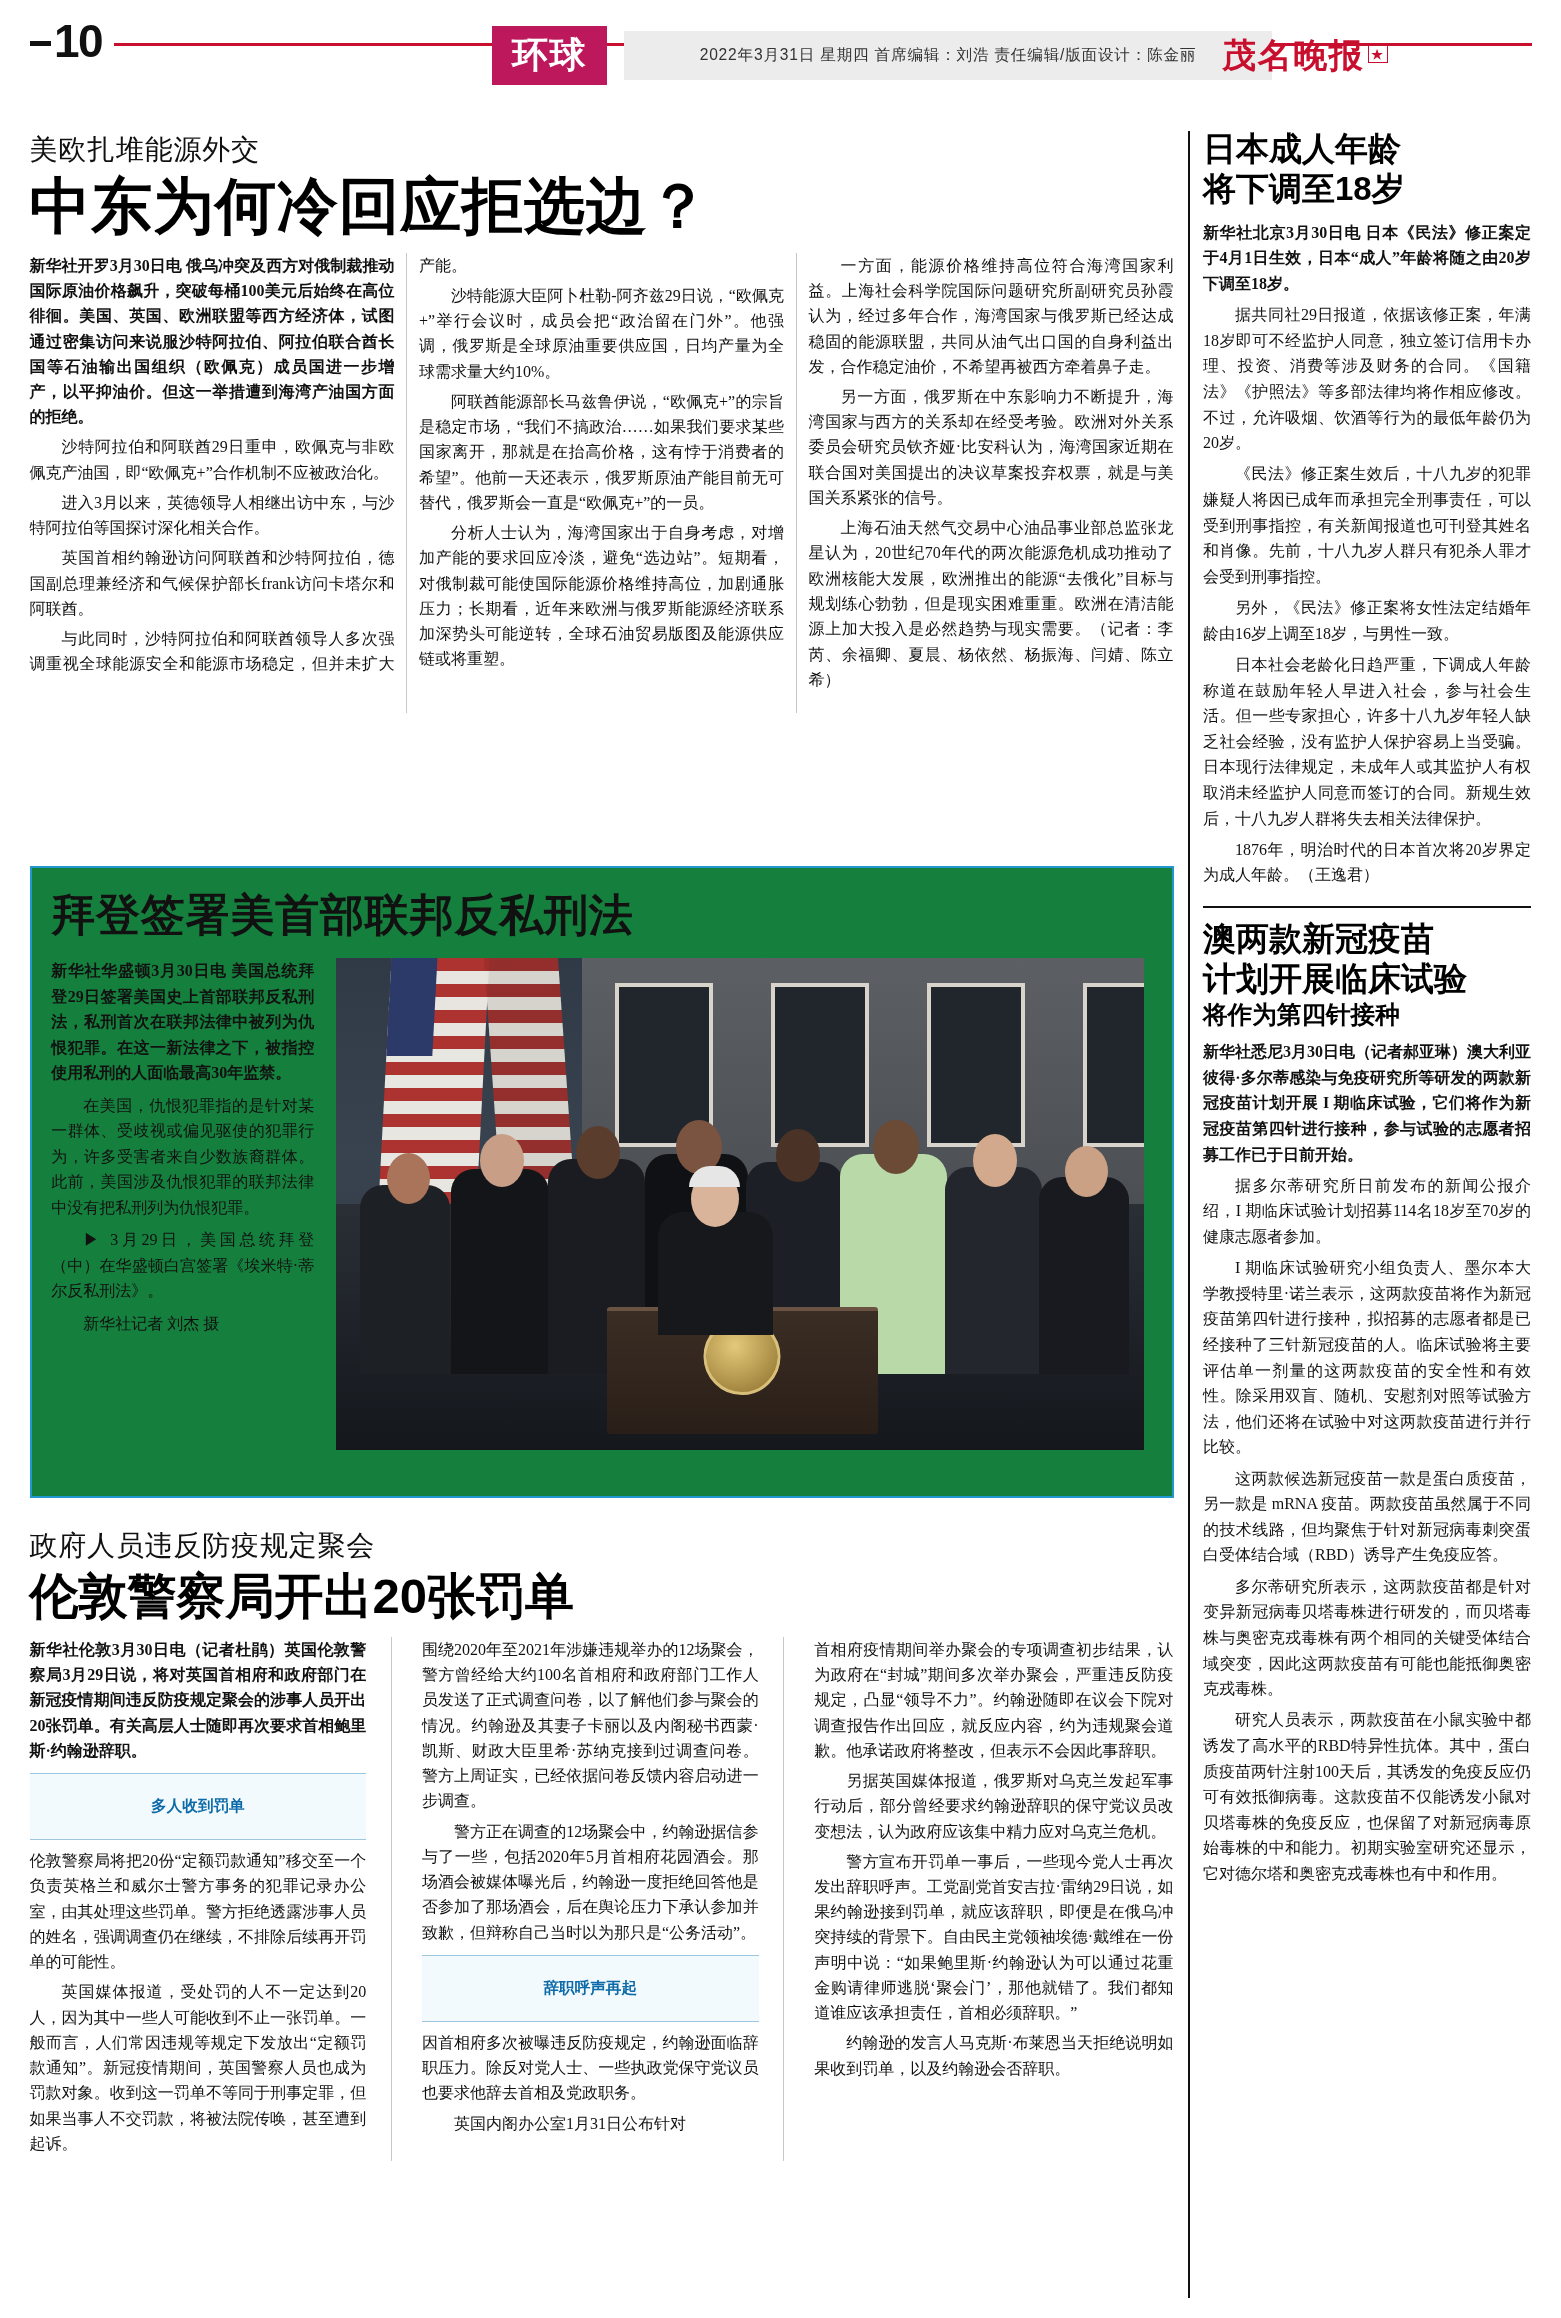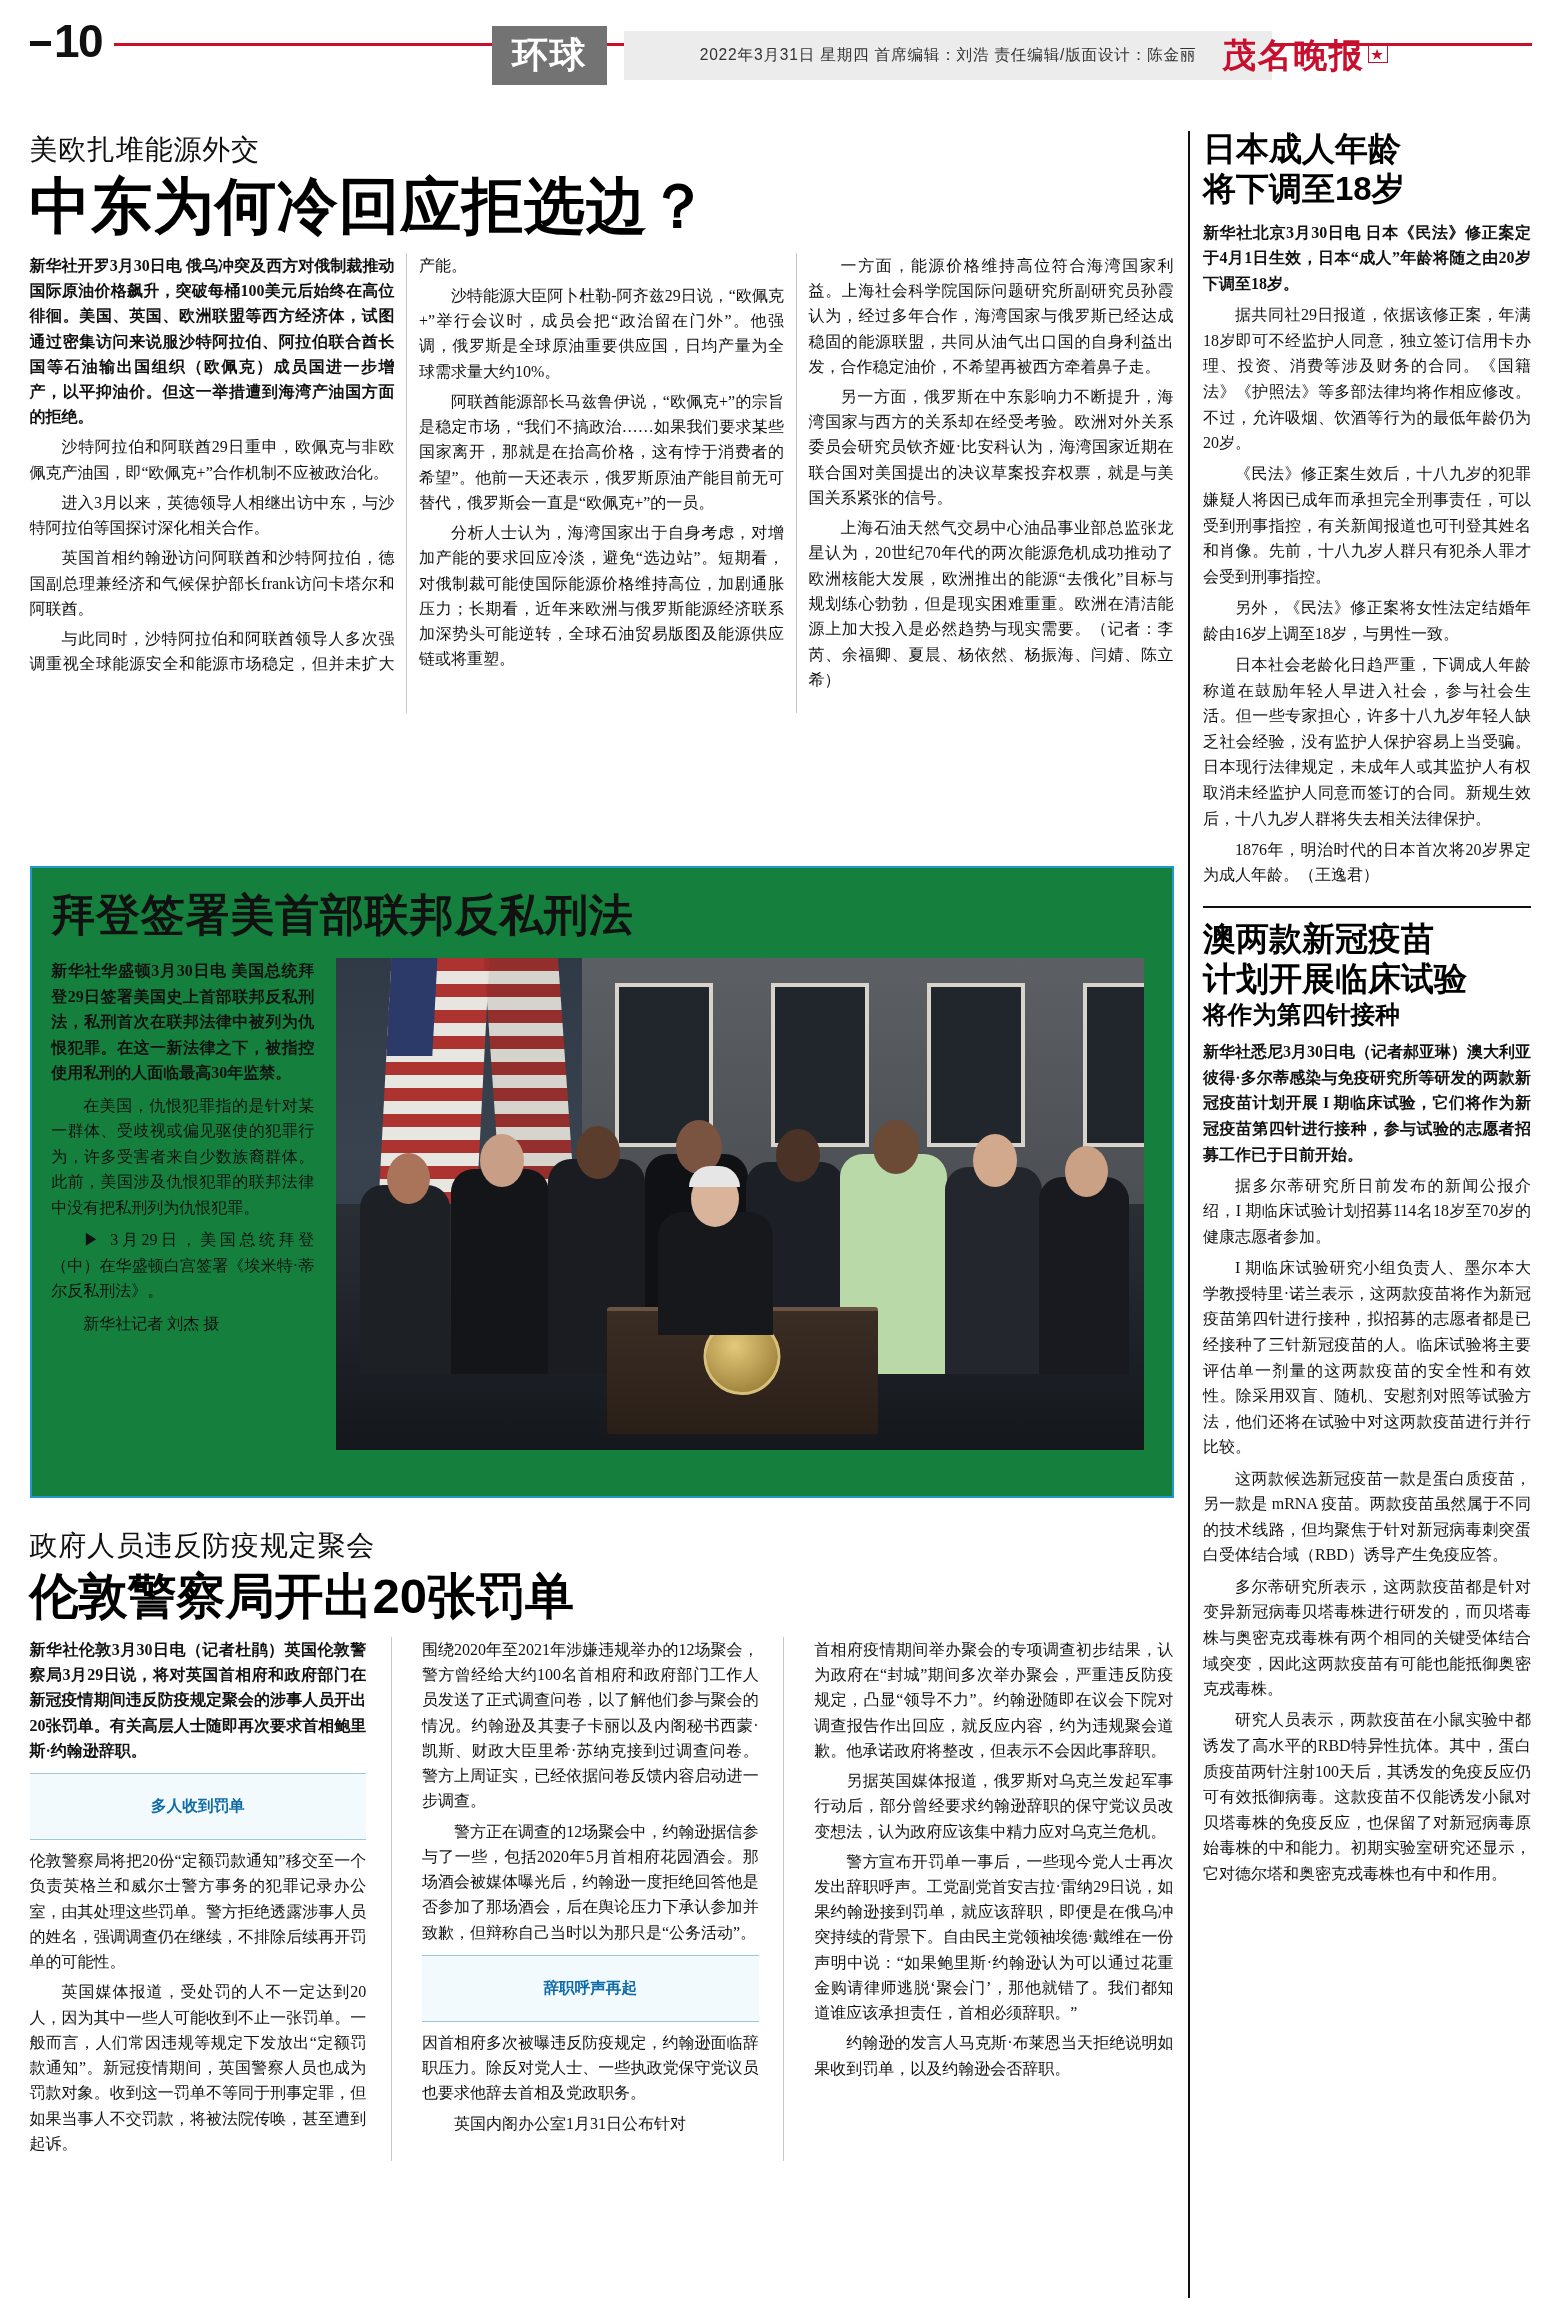--- a/index.html
+++ b/index.html
@@ -11,21 +11,21 @@
     position:relative;
     overflow:hidden;
   }
   .page{position:relative;width:1562px;height:2319px;padding:0;box-sizing:border-box;}
 
   
   .masthead{position:absolute;left:0;top:0;width:1422px;height:123px;}
   .mast-rule{position:absolute;left:29.5px;top:43px;width:1502px;height:2.5px;background:#c8102e;}
   .page-num{position:absolute;left:29.5px;top:18px;font-size:46px;font-weight:bold;font-family:"Liberation Sans",sans-serif;color:#111;letter-spacing:-1.6px;background:#fff;padding:0 11.5px 0 0;line-height:1;}
   .page-num .dash{display:inline-block;width:21.3px;height:4.9px;background:#111;vertical-align:11.5px;margin-right:3.3px;}
-  .mast-cat{position:absolute;left:492px;top:26px;width:115px;height:59px;background:#737373;color:#fff;font-family:"Liberation Sans",sans-serif;font-weight:bold;font-size:36px;letter-spacing:1.6px;display:flex;align-items:center;justify-content:center;}
+  .mast-cat{position:absolute;left:492px;top:26px;width:115px;height:59px;background:#be185d;color:#fff;font-family:"Liberation Sans",sans-serif;font-weight:bold;font-size:36px;letter-spacing:1.6px;display:flex;align-items:center;justify-content:center;}
   .mast-info{position:absolute;left:624px;top:31px;width:648px;height:49px;background:#ececec;display:flex;align-items:center;justify-content:center;font-size:15.6px;color:#333;font-family:"Liberation Sans",sans-serif;letter-spacing:0.8px;}
   .mast-logo{position:absolute;right:34px;top:33px;font-size:34px;font-weight:bold;color:#c8102e;font-family:"Liberation Serif",serif;letter-spacing:1.6px;}
   .mast-logo .stamp{display:inline-block;border:1.6px solid #c8102e;font-size:13px;padding:1.6px 2.5px;vertical-align:8.2px;margin-left:3.3px;line-height:1;}
 
   
   .left{position:absolute;left:29.5px;top:131px;width:1144px;}
   .rail{position:absolute;left:1203px;top:131px;width:328px;}
   .rail-divider{position:absolute;left:1188px;top:131px;width:1.6px;height:2167px;background:#111;}
 
   

